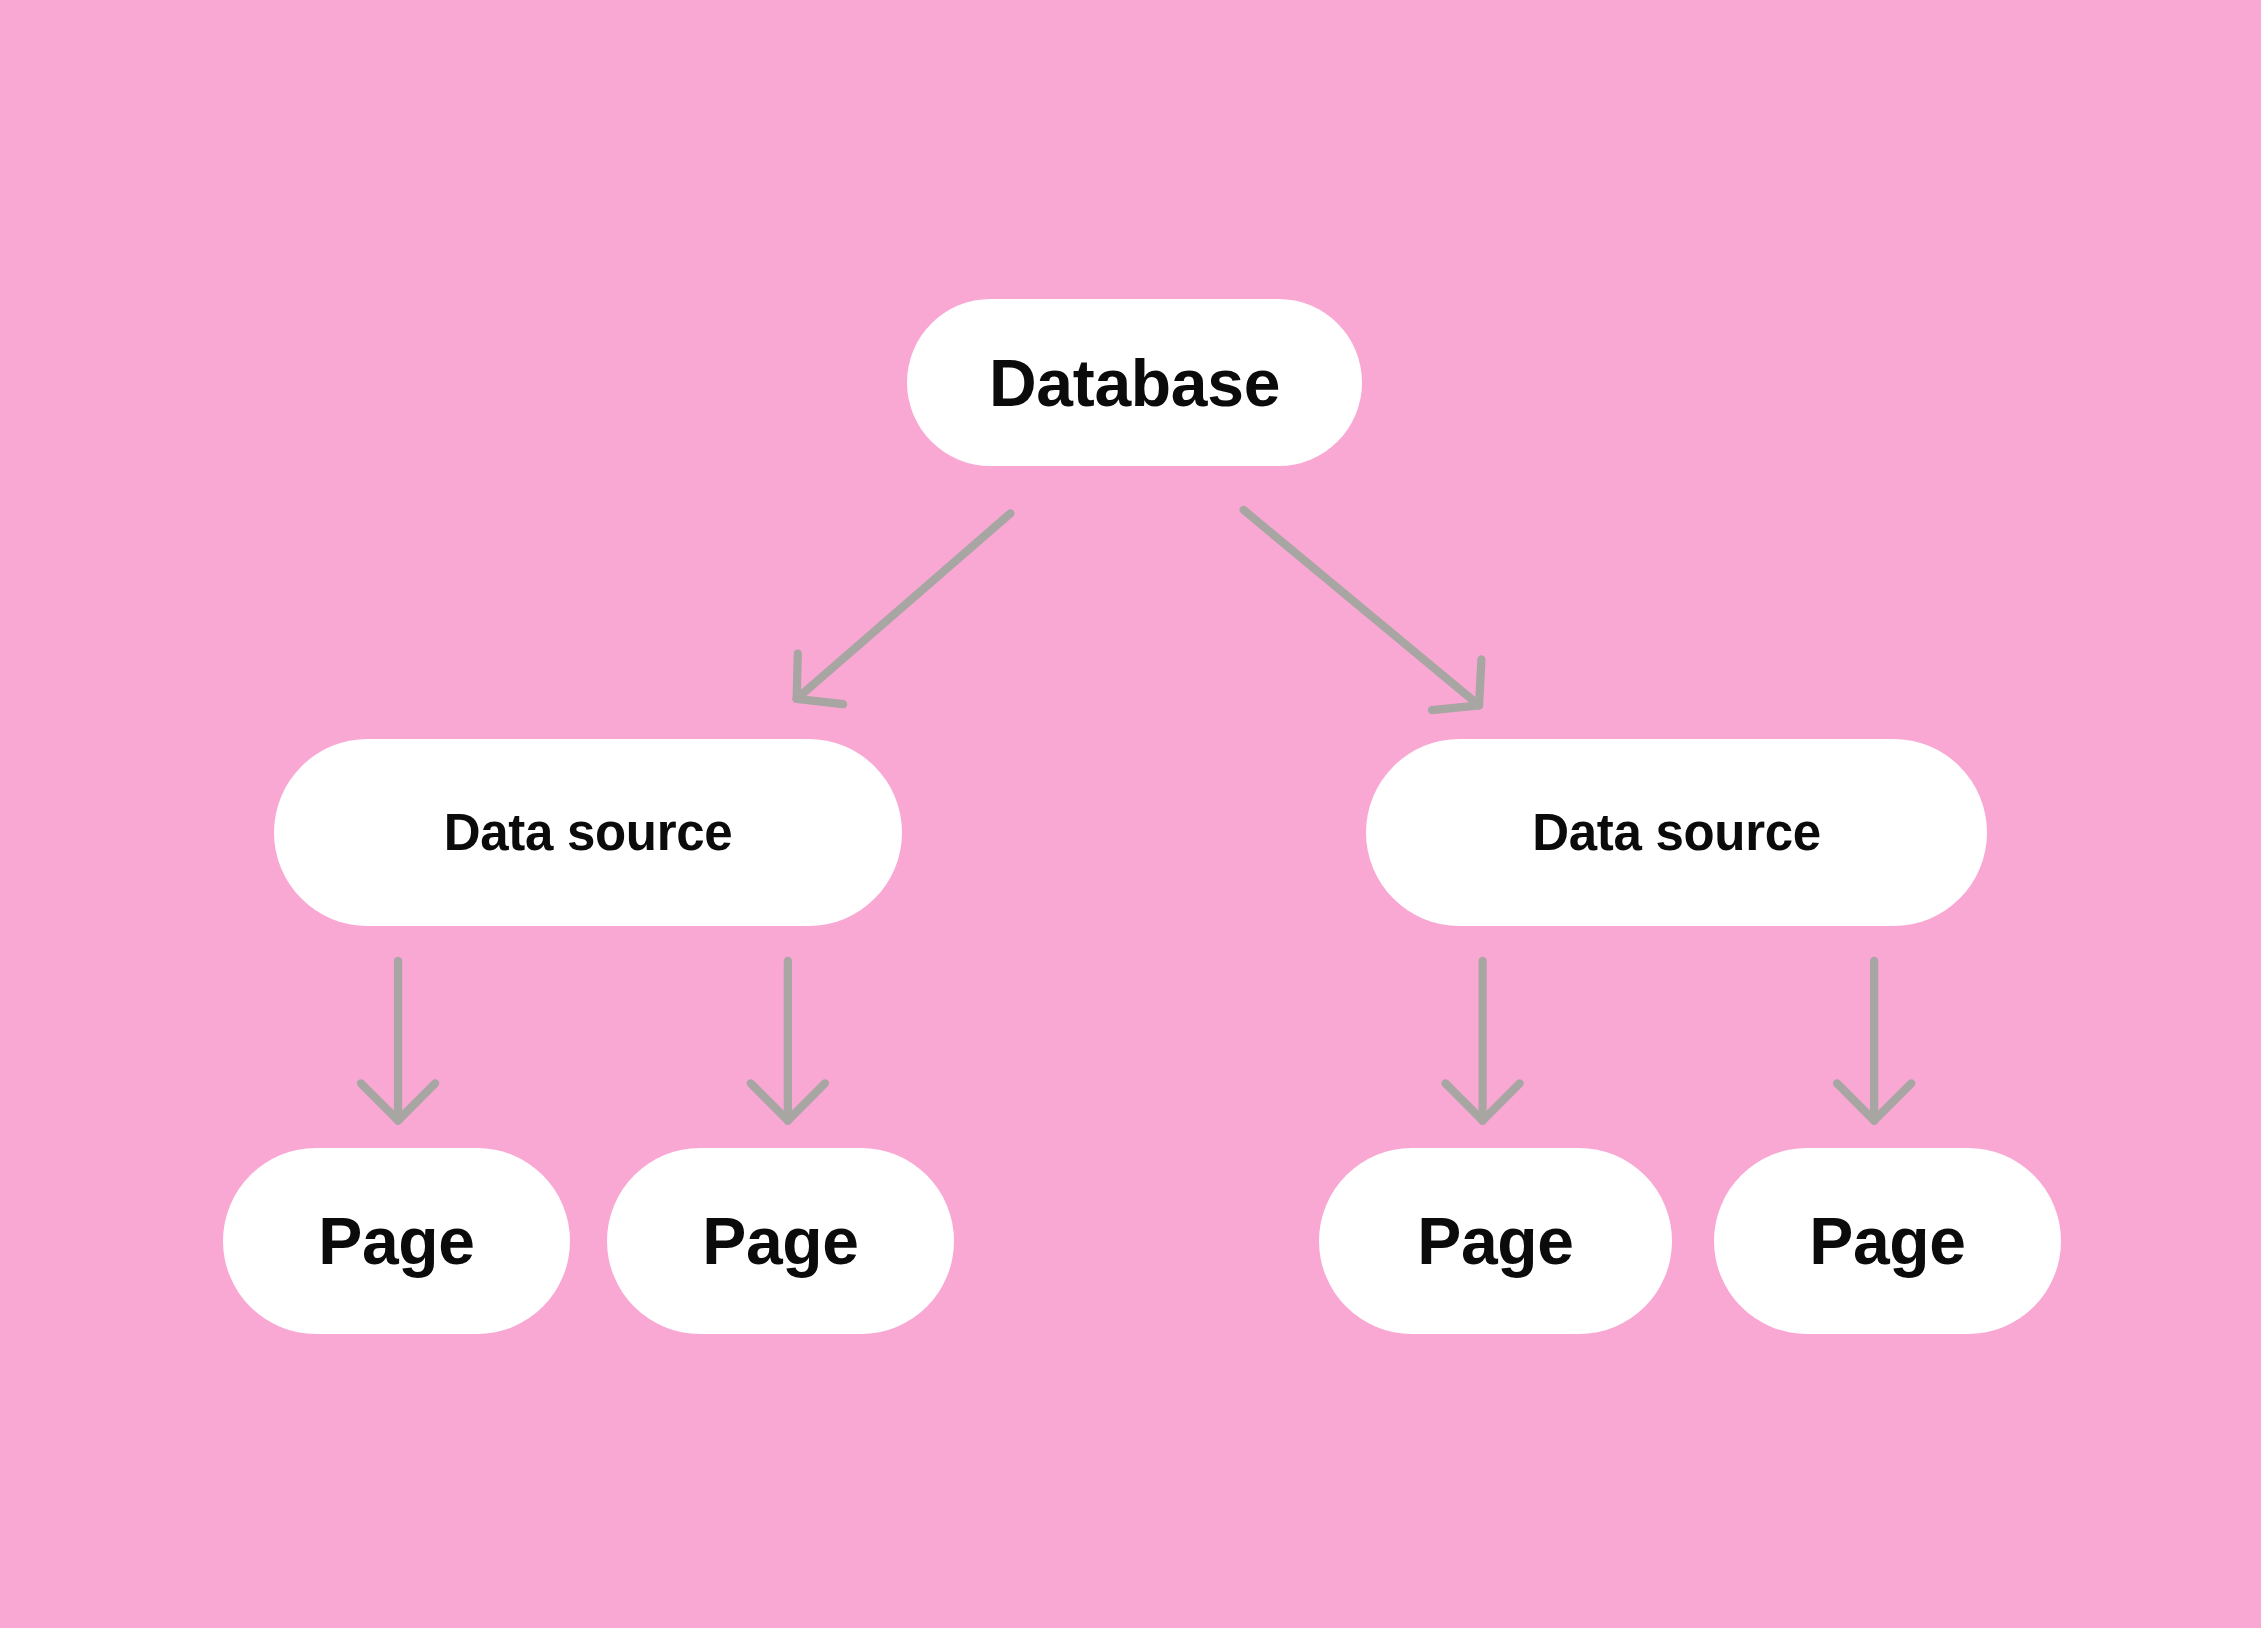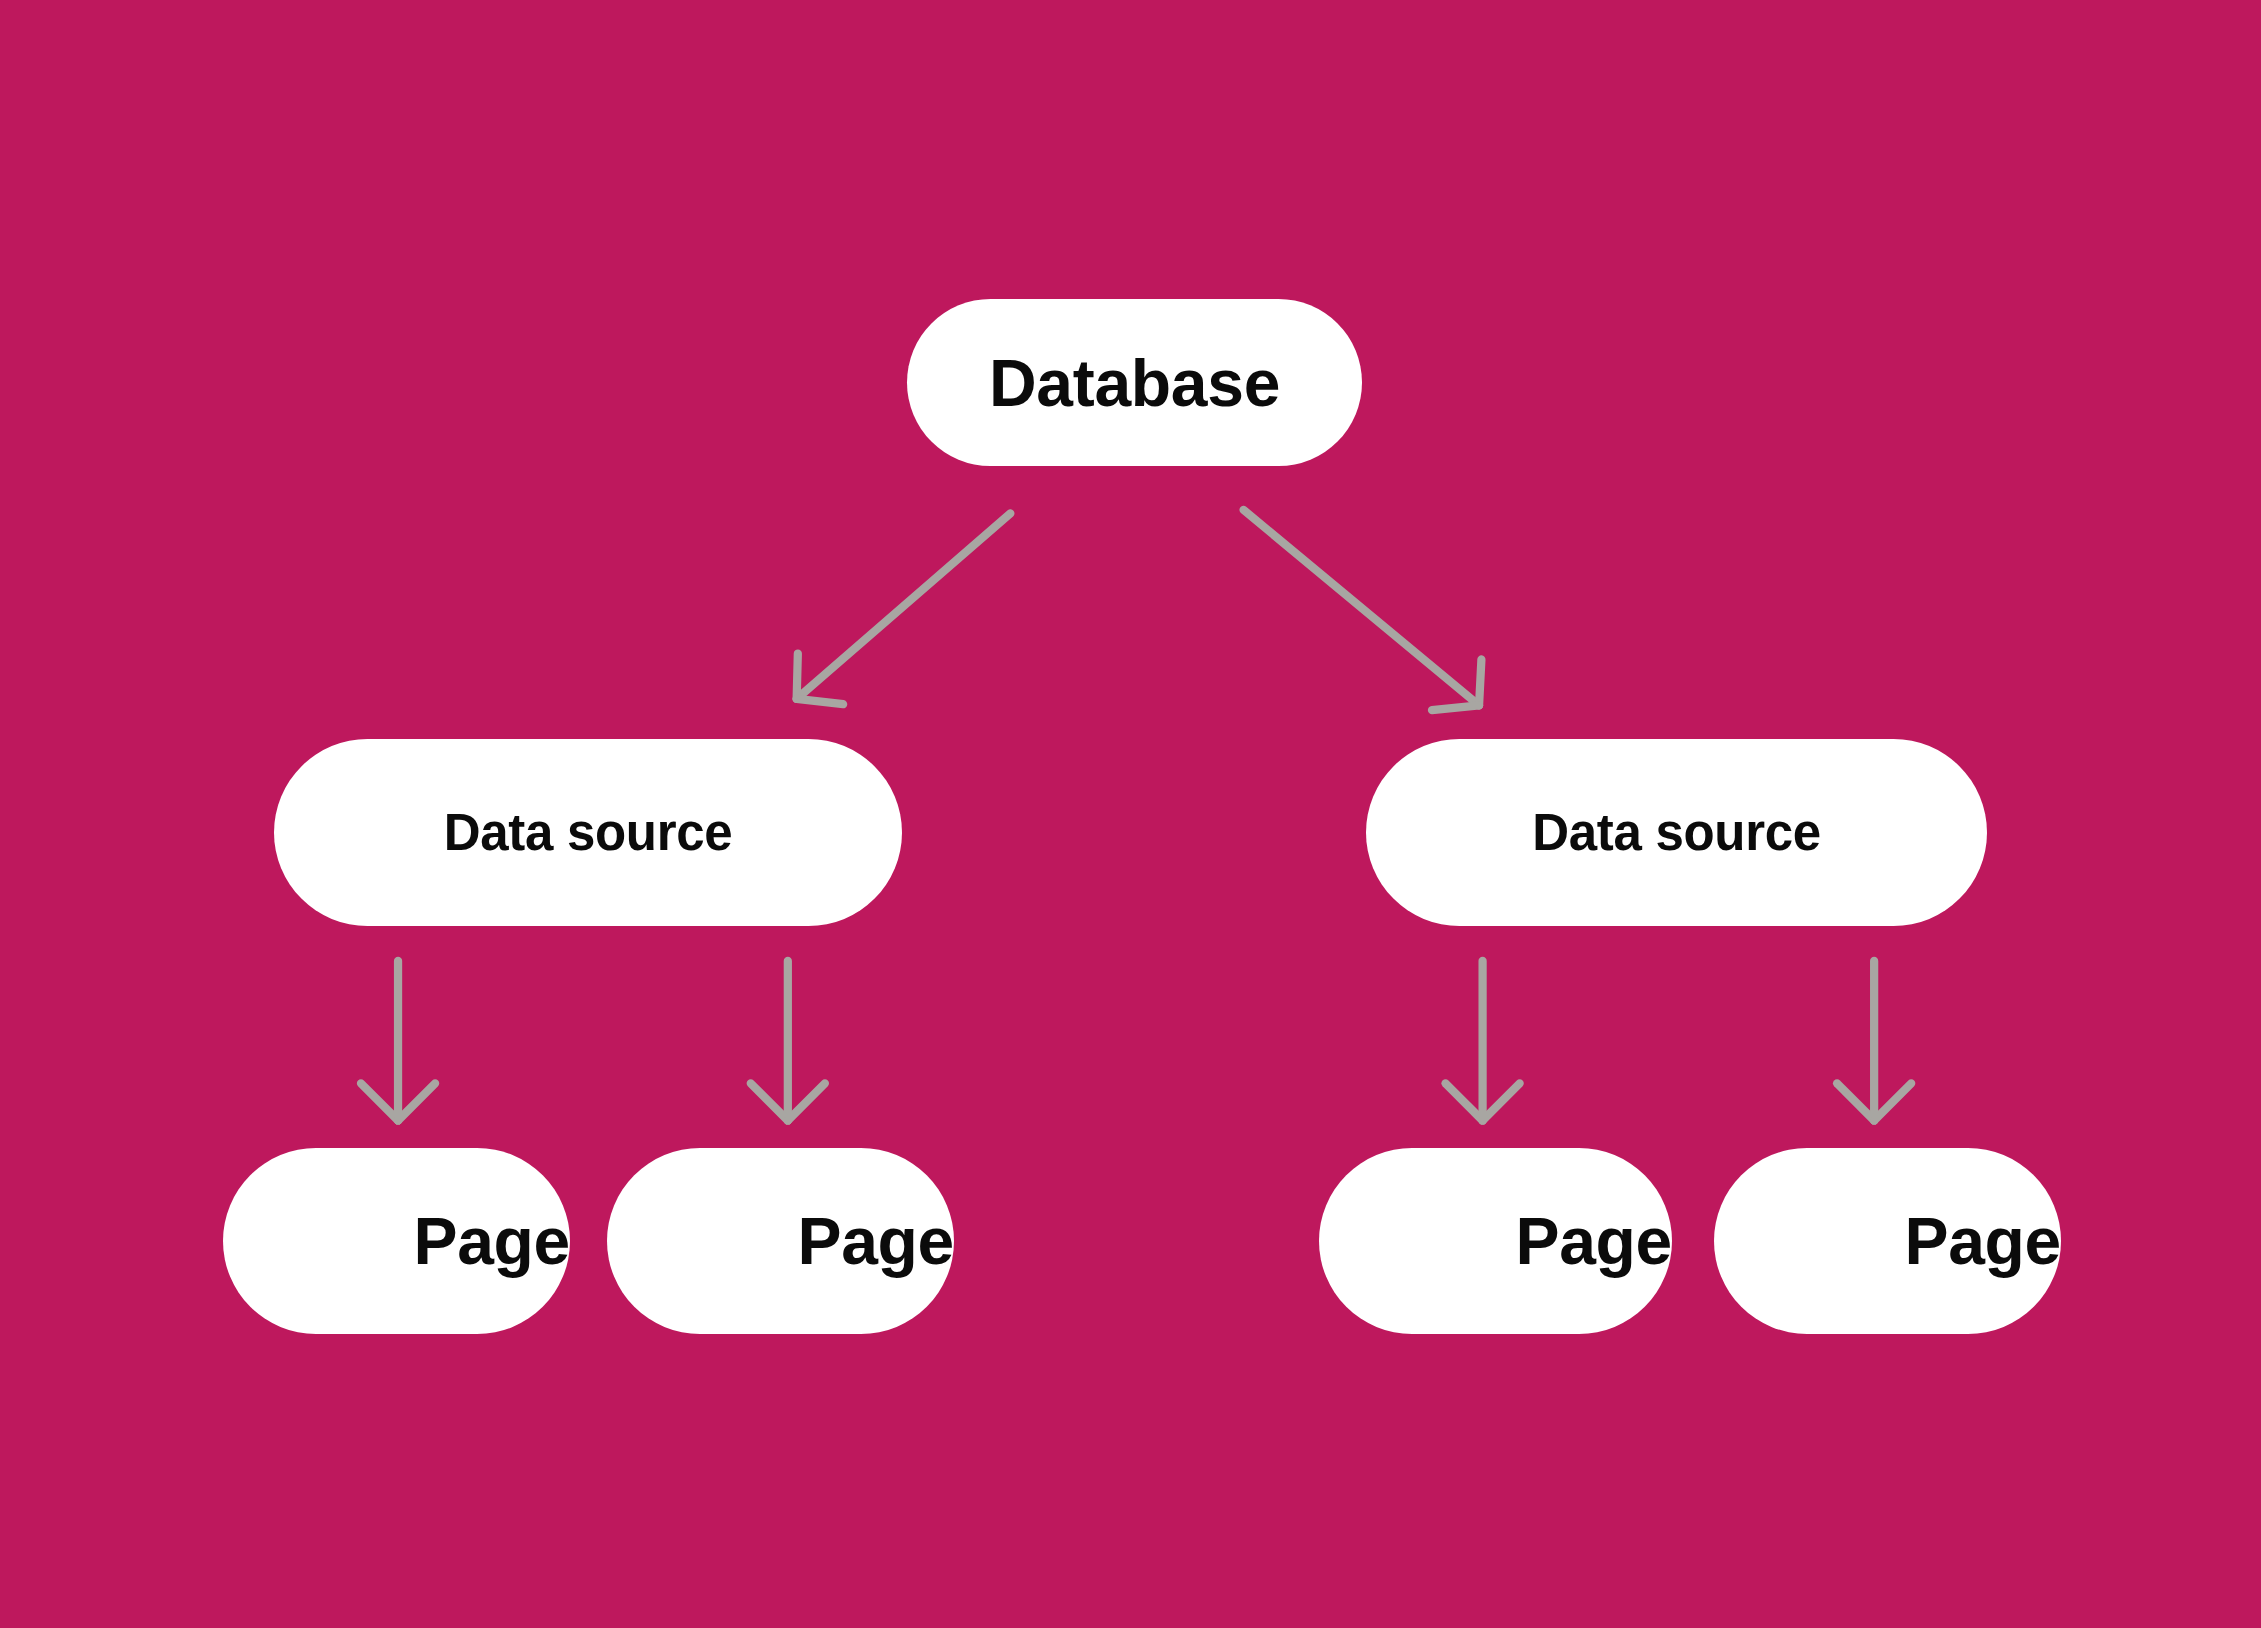--- a/index.html
+++ b/index.html
@@ -67,34 +67,33 @@
     left: 1366px;
     width: 621px;
   }
   .node-datasource .node-label {
     font-size: 51px;
   }
   
   .node-page {
     top: 1148px;
     height: 186px;
-    justify-content: flex-end;
   }
   #node-page-0 { left: 223px;  width: 347px; }
   #node-page-1 { left: 607px; width: 347px; }
   #node-page-2 { left: 1319px; width: 353px; }
   #node-page-3 { left: 1714px; width: 347px; }
   .node-page .node-label {
     font-size: 66px;
   }
 </style>
 </head>
 <body style="background: rgb(246, 246, 245);">
 
-<div id="canvas" style="background: #be185d;">
+<div id="canvas" style="background: #f9a8d4;">
 
   <svg id="edges" viewBox="0 0 3840 2765" width="2261" height="1628" xmlns="http://www.w3.org/2000/svg">
     <g fill="none" stroke="#a8a6a2" stroke-width="14" stroke-linecap="round" stroke-linejoin="round">
 
       <g>
         <path d="M 1716 872 L 1353 1187"></path>
         <path d="M 1353 1187 L 1355 1110"></path>
         <path d="M 1353 1187 L 1432 1196"></path>
       </g>
 

